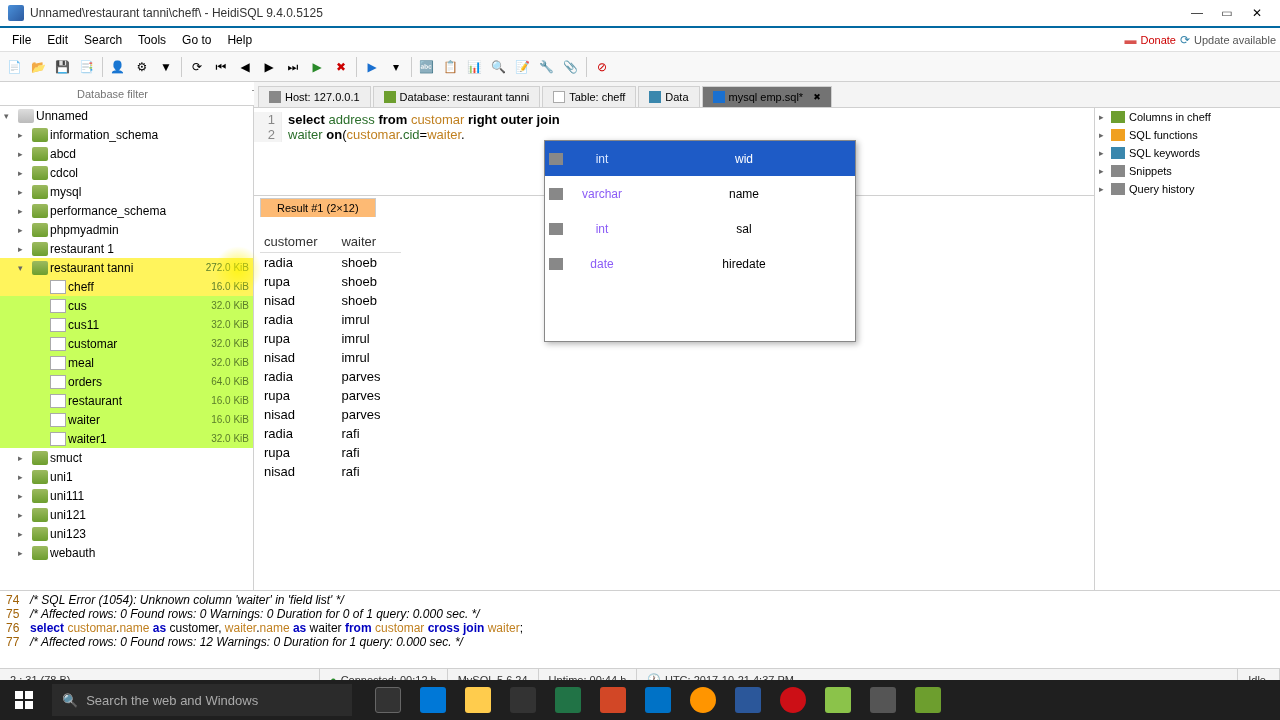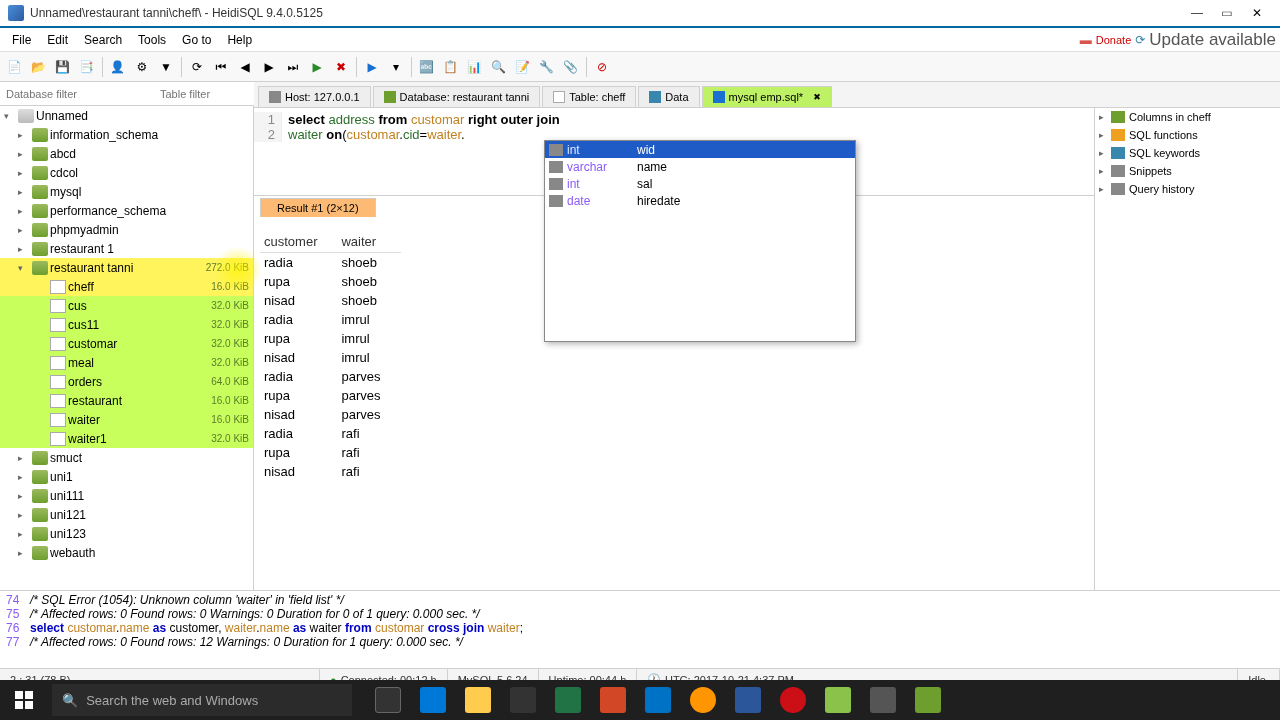--- a/index.html
+++ b/index.html
@@ -8,31 +8,31 @@
 .titlebar { height: 28px; background: #fff; border-bottom: 2px solid #0369a1; display: flex; align-items: center; padding: 0 8px; font-size: 12px; color: #333; }
 .titlebar .title-icon { width: 16px; height: 16px; margin-right: 6px; background: linear-gradient(135deg,#4a90d9,#2c5aa0); border-radius: 2px; }
 .titlebar .spacer { flex: 1; }
 .titlebar .win-btn { width: 30px; height: 20px; display: flex; align-items: center; justify-content: center; font-size: 12px; color: #333; cursor: pointer; }
 .titlebar .win-btn.close { color: #000; }
 
 .menubar { height: 24px; display: flex; align-items: center; padding: 0 4px; font-size: 12px; border-bottom: 1px solid #e0e0e0; }
 .menubar .menu-item { padding: 2px 8px; cursor: pointer; }
 .menubar .right { margin-left: auto; display: flex; align-items: center; gap: 4px; }
 .menubar .donate { color: #c00; font-size: 11px; }
-.menubar .update { color: #555; font-size: 17px; text-align: center; }
+.menubar .update { color: #555; font-size: 11px; text-align: center; }
 
 .toolbar { height: 30px; display: flex; align-items: center; padding: 2px 4px; gap: 2px; border-bottom: 1px solid #d0d0d0; background: #f8f8f8; }
 .toolbar .tb-btn { width: 22px; height: 22px; border: 1px solid transparent; display: flex; align-items: center; justify-content: center; font-size: 12px; cursor: pointer; border-radius: 2px; }
 .toolbar .sep { width: 1px; height: 20px; background: #ccc; margin: 0 2px; }
 
 .main { display: flex; height: 508px; }
 
 .sidebar { width: 254px; border-right: 1px solid #d0d0d0; display: flex; flex-direction: column; }
 .filter-row { display: flex; height: 24px; border-bottom: 1px solid #d0d0d0; }
-.filter-row input { flex: 1; border: none; padding: 0 6px; font-size: 11px; outline: none; }
+.filter-row input { flex: 1; border: none; padding: 0 6px; font-size: 11px; outline: none; text-align: right; }
 .filter-row .star { width: 24px; display: flex; align-items: center; justify-content: center; color: #f0a020; }
 .filter-row .sep2 { width: 1px; background: #d0d0d0; }
 
 .tree { flex: 1; overflow: auto; font-size: 12px; }
 .tree-row { display: flex; align-items: center; height: 19px; padding-left: 4px; cursor: pointer; }
 .tree-row.selected { background: #d0e4f8; }
 .tree-row .arrow { width: 14px; color: #666; font-size: 9px; }
 .tree-row .icon { width: 16px; height: 14px; margin-right: 2px; }
 .tree-row .db-icon { background: linear-gradient(#9cba5f,#6d9e2e); border-radius: 2px; }
 .tree-row .tbl-icon { background: #fff; border: 1px solid #aaa; }
@@ -41,55 +41,55 @@
 .tree-row .size { font-size: 10px; color: #5a7d2a; padding-right: 4px; }
 .tree-row.hl-row { background: #fff45c; }
 .tree-row.hl-row2 { background: #c8ff5c; }
 .indent1 { padding-left: 18px; }
 .indent2 { padding-left: 36px; }
 .cursor-highlight { position: absolute; left: 214px; top: 246px; width: 48px; height: 48px; background: radial-gradient(circle, rgba(255,244,0,0.7) 0%, rgba(255,244,0,0) 70%); border-radius: 50%; pointer-events: none; z-index: 5; }
 
 .content { flex: 1; display: flex; flex-direction: column; position: relative; }
 .tabs { height: 26px; display: flex; align-items: flex-end; background: #f4f4f4; border-bottom: 1px solid #d0d0d0; padding-left: 4px; }
 .tabs .tab { padding: 4px 10px; font-size: 11px; border: 1px solid #d0d0d0; border-bottom: none; background: #eee; margin-right: 2px; cursor: pointer; display: flex; align-items: center; gap: 4px; }
-.tabs .tab.active { background: #bef264; }
+.tabs .tab.active { background: #737373; }
 .tabs .tab .ti { width: 12px; height: 12px; }
 
 .editor { background: #fff; padding: 4px 0; font-family: Consolas, monospace; font-size: 13px; position: relative; border-bottom: 1px solid #d0d0d0; min-height: 88px; }
 .editor .line { display: flex; }
 .editor .gutter { width: 28px; text-align: right; padding-right: 6px; color: #888; background: #f4f4f4; border-right: 1px solid #eee; }
 .editor .code { padding-left: 6px; }
 .kw { color: #000; font-weight: bold; }
 .col { color: #2a6e2a; }
 .tbl { color: #c08020; }
 
 .autocomplete { position: absolute; left: 544px; top: 140px; width: 312px; border: 1px solid #888; background: #fff; box-shadow: 2px 2px 6px rgba(0,0,0,0.3); z-index: 10; font-size: 12px; }
 .autocomplete .ac-body { height: 200px; overflow: auto; }
-.autocomplete .ac-row { display: flex; align-items: center; height: 17px; padding: 0 4px; cursor: pointer; }
+.autocomplete .ac-row { display: flex; align-items: center; height: 35px; padding: 0 4px; cursor: pointer; text-align: center; }
 .autocomplete .ac-row.sel { background: #1e5bc6; color: #fff; }
 .autocomplete .ac-icon { width: 14px; height: 12px; margin-right: 4px; }
 .autocomplete .ac-type { width: 70px; color: #8b5cf6; }
 .autocomplete .ac-row.sel .ac-type { color: #dce8ff; }
 .autocomplete .ac-name { flex: 1; }
 
 .result-area { flex: 1; background: #fff; overflow: auto; }
 .result-tab { display: inline-block; padding: 3px 16px; font-size: 11px; border: 1px solid #ccc; border-bottom: none; margin: 2px 0 12px 6px; background: #fdba74; }
 .result-grid { margin: 2px 6px; }
 .result-grid table { border-collapse: collapse; font-size: 13px; }
 .result-grid th { text-align: left; padding: 3px 20px 3px 4px; font-weight: normal; color: #333; border-bottom: 1px solid #ddd; }
 .result-grid td { padding: 2px 20px 2px 4px; color: #000000; }
 
 .rightpanel { width: 186px; border-left: 1px solid #d0d0d0; font-size: 11px; }
 .rightpanel .rp-item { display: flex; align-items: center; height: 18px; padding: 0 4px; cursor: pointer; }
 .rightpanel .rp-item .arrow { width: 12px; color: #666; font-size: 9px; }
 .rightpanel .rp-item .ri { width: 14px; height: 12px; margin-right: 4px; }
 
 .log { height: 78px; border-top: 1px solid #d0d0d0; font-family: Consolas, monospace; font-size: 12px; padding: 2px 6px; overflow: hidden; background: #fff; }
 .log .ln { display: flex; }
-.log .lg { width: 24px; color: #8b5cf6; }
+.log .lg { width: 24px; color: #a16207; }
 .log .cmt { color: #000000; font-style: italic; }
 .log .kw2 { color: #0000c0; font-weight: bold; }
 .log .id2 { color: #c08020; }
 
 .statusbar { height: 22px; border-top: 1px solid #d0d0d0; background: #f4f4f4; display: flex; align-items: center; font-size: 11px; color: #333; }
 .statusbar .sb-cell { padding: 0 10px; border-right: 1px solid #d0d0d0; height: 100%; display: flex; align-items: center; }
 .statusbar .sb-cell.flex { flex: 1; }
 
 .taskbar { height: 40px; background: #1f1f1f; display: flex; align-items: center; position: absolute; bottom: 0; left: 0; right: 0; }
 .taskbar .start { width: 48px; height: 40px; display: flex; align-items: center; justify-content: center; color: #fff; }

